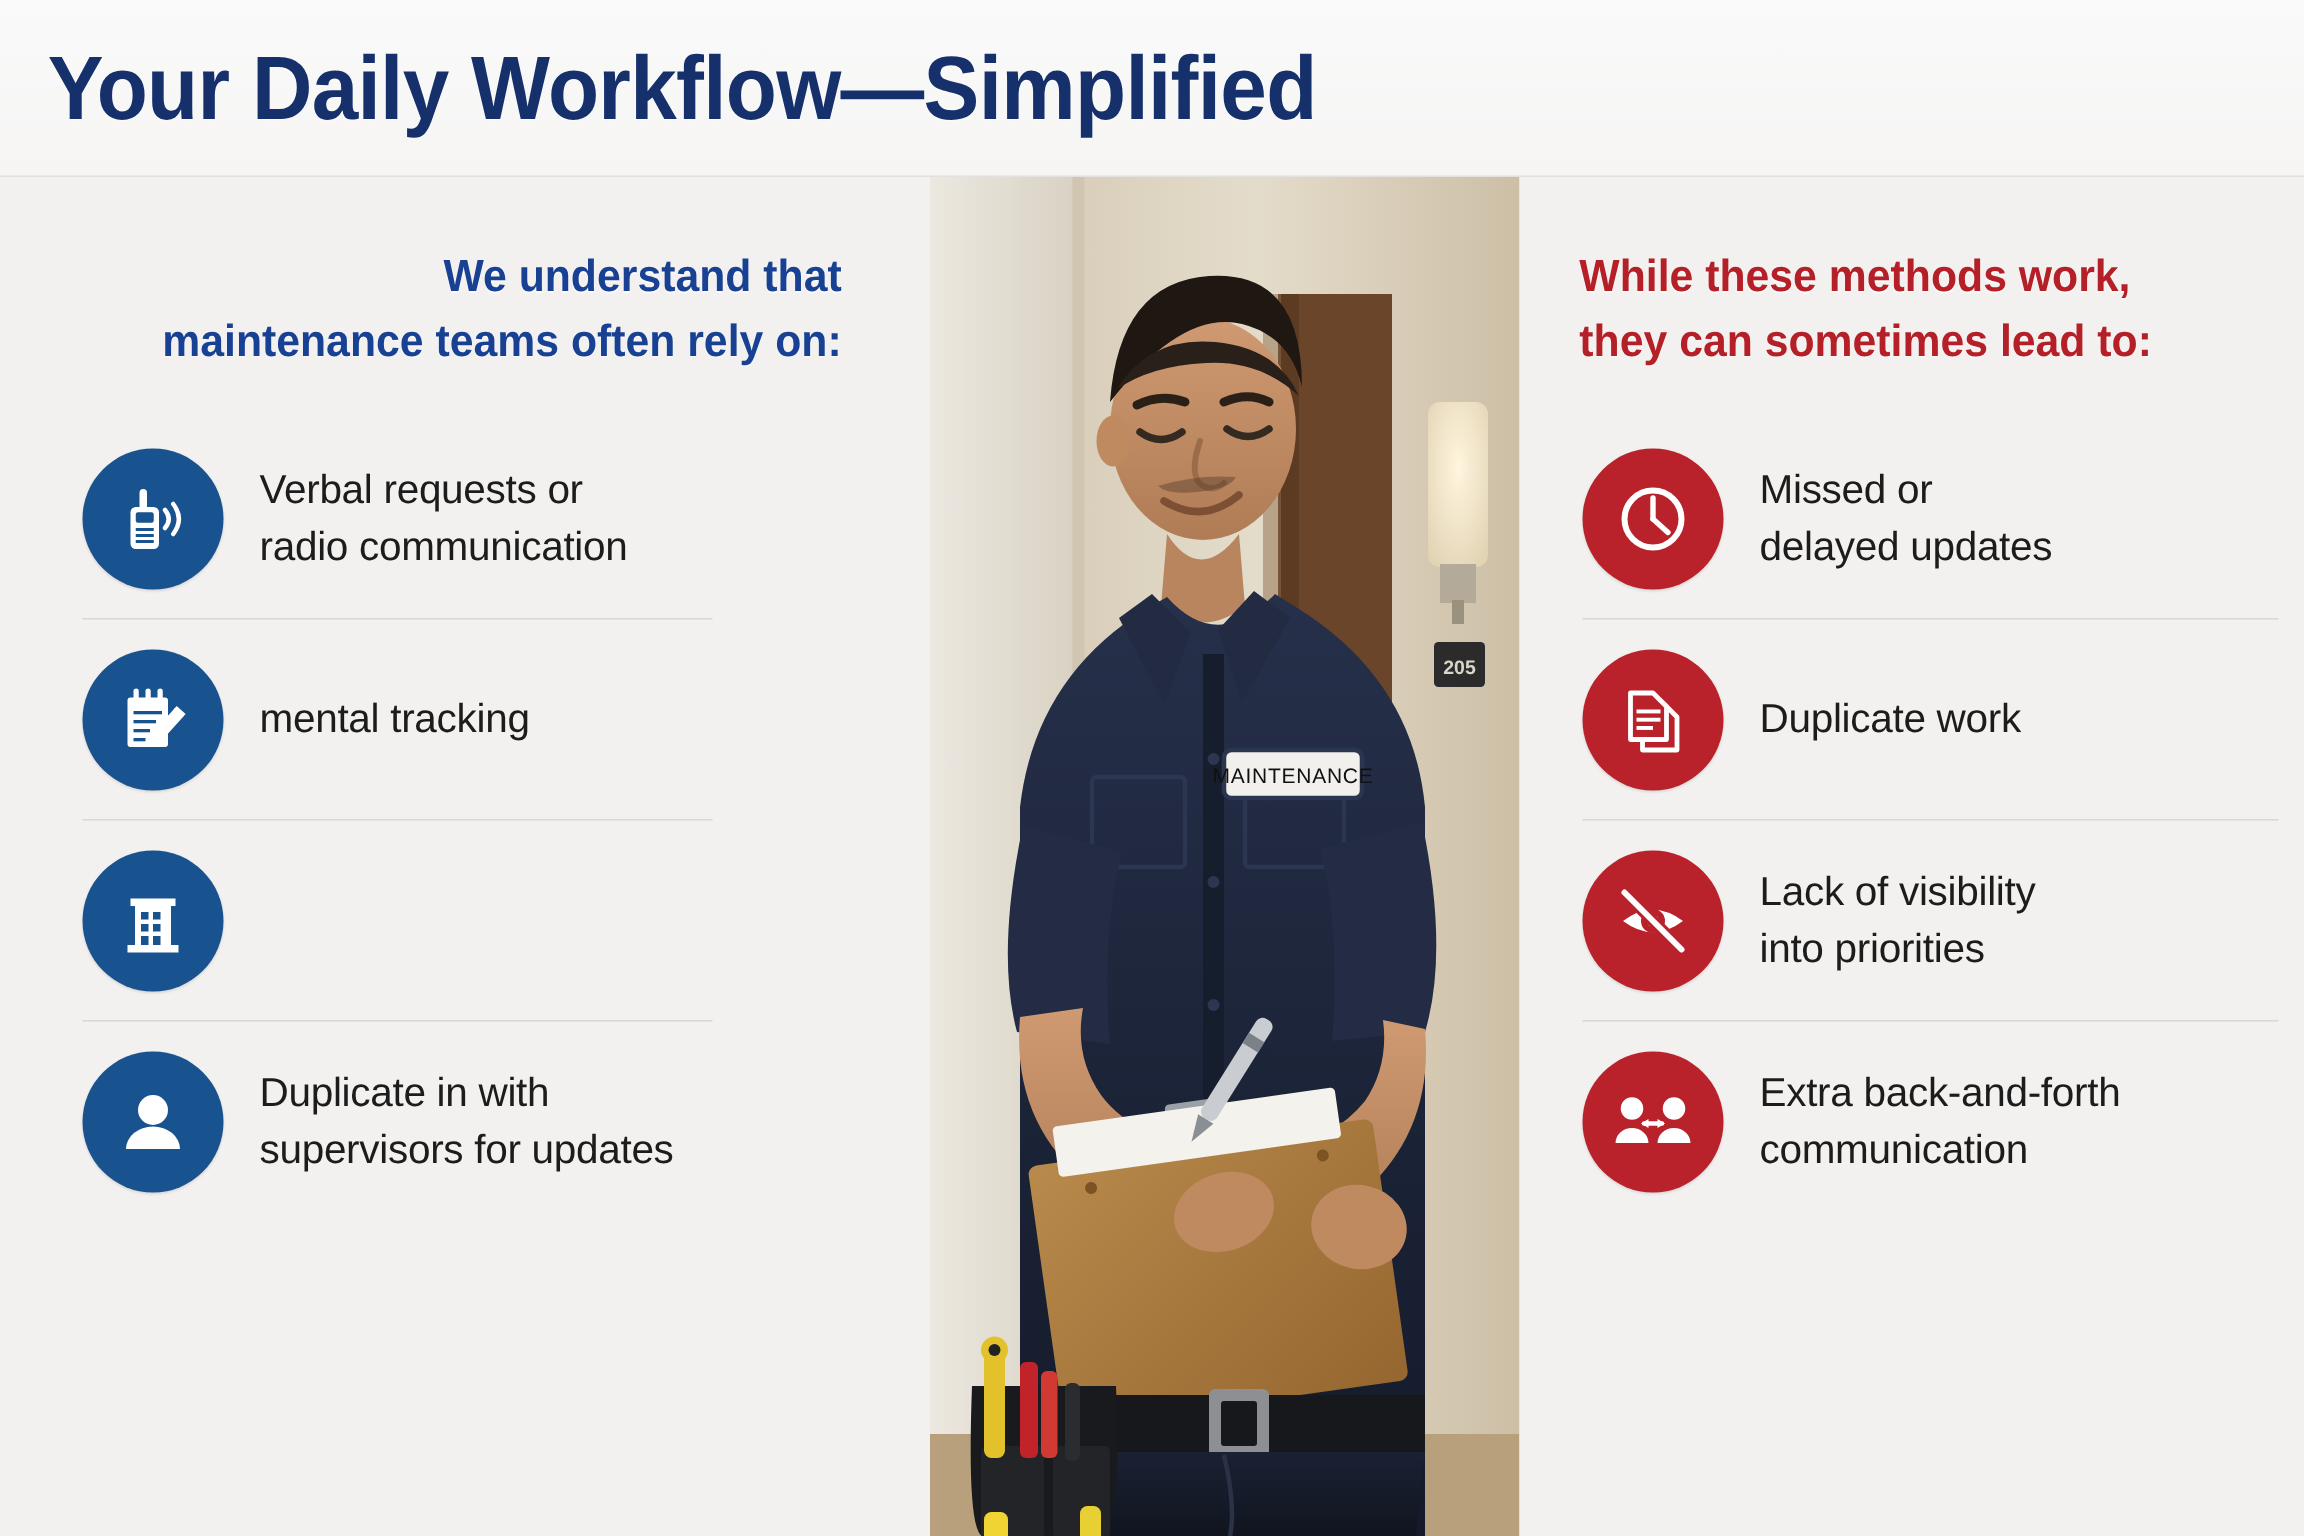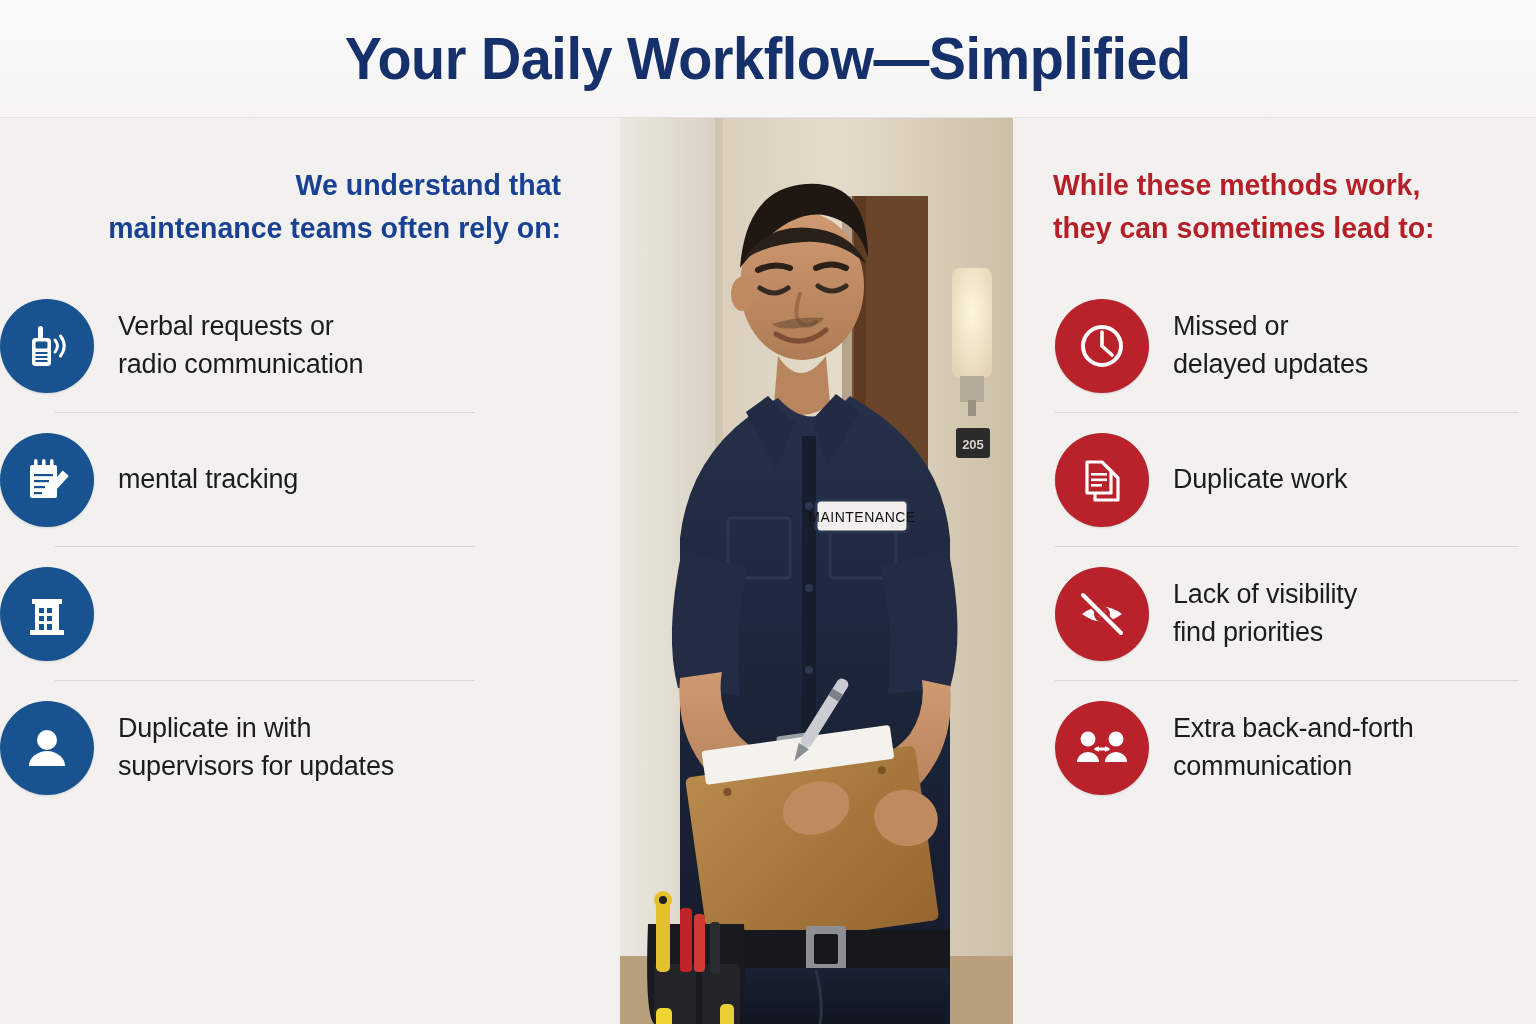--- a/index.html
+++ b/index.html
@@ -15,21 +15,21 @@
     width:1536px; height:1024px;
     background:#f2f1ef;
   }
 
   
   .header {
     position:absolute; left:0; top:0;
     width:1536px; height:118px;
     background:linear-gradient(180deg,#fafafa 0%, #f6f5f4 100%);
     border-bottom:1px solid #e2e1df;
-    display:flex; align-items:center; justify-content:center;
+    display:flex; align-items:center; justify-content:flex-start;
   }
   .header-title {
     font-size:60px;
     font-weight:bold;
     color:#16306b;
     letter-spacing:-0.5px;
     transform:scaleX(0.93);
     white-space:nowrap;
     text-shadow:0 1px 1px rgba(255,255,255,0.6);
   }
@@ -72,21 +72,21 @@
   }
 
   
   .rows { margin-top:30px; }
   .row {
     display:flex;
     align-items:center;
     height:133px;
     gap:24px;
   }
-  .col-left .row  { padding-right:30px; }
+  .col-left .row  { padding-left:55px; padding-right:30px; }
   .col-right .row { padding-left:42px; }
 
   .divider {
     height:1px;
     background:#d8d7d4;
   }
   .col-left .divider  { margin-left:55px; margin-right:145px; }
   .col-right .divider { margin-left:42px; margin-right:45px; }
 
   .icon-circle {
@@ -398,21 +398,21 @@
             <svg width="56" height="56" viewBox="0 0 56 56">
               <path d="M8 28 q20 -15 40 0 q-20 15 -40 0 z" fill="#fff"></path>
               <circle cx="28" cy="28" r="8" fill="#b9222b"></circle>
               <circle cx="28" cy="28" r="4" fill="#fff"></circle>
               <line x1="9" y1="9" x2="47" y2="47" stroke="#b9222b" stroke-width="8" stroke-linecap="round"></line>
               <line x1="9" y1="9" x2="47" y2="47" stroke="#fff" stroke-width="4" stroke-linecap="round"></line>
             </svg>
           </div>
           <div class="row-label">
             <div>Lack of visibility</div>
-            <div>find priorities</div>
+            <div>into priorities</div>
           </div>
         </div>
         <div class="divider"></div>
 
         <div class="row">
           <div class="icon-circle icon-red">
             <svg width="56" height="56" viewBox="0 0 56 56">
               <circle cx="14" cy="19" r="7.5" fill="#fff"></circle>
               <path d="M3 42 a11 10 0 0 1 22 0 z" fill="#fff"></path>
               <circle cx="42" cy="19" r="7.5" fill="#fff"></circle>

